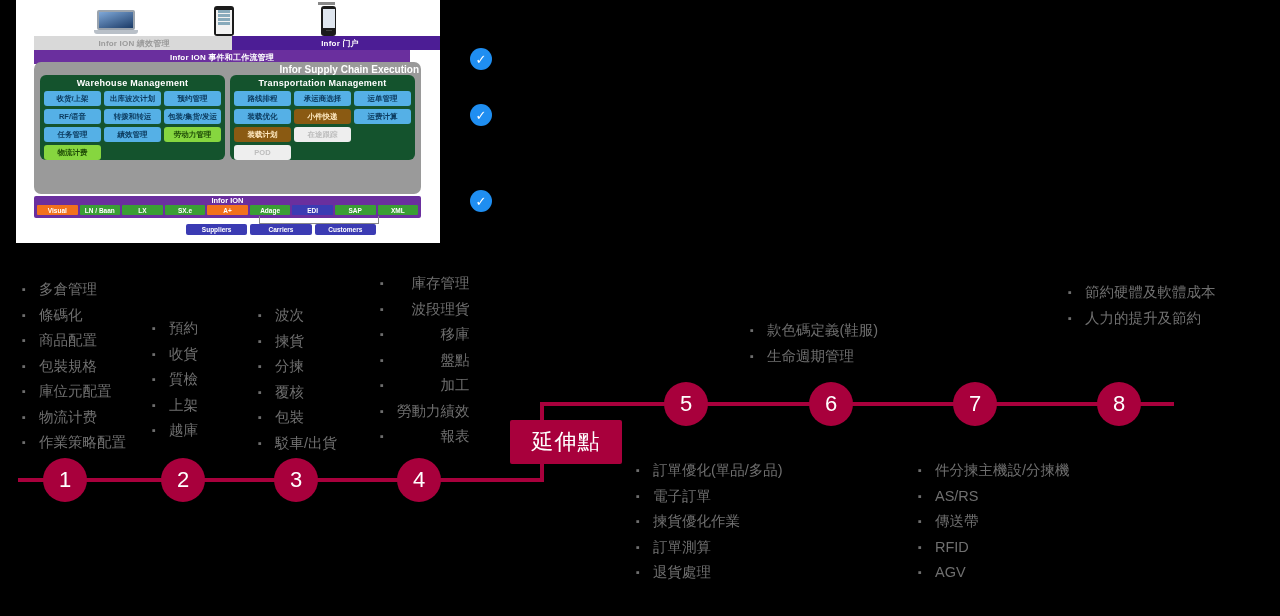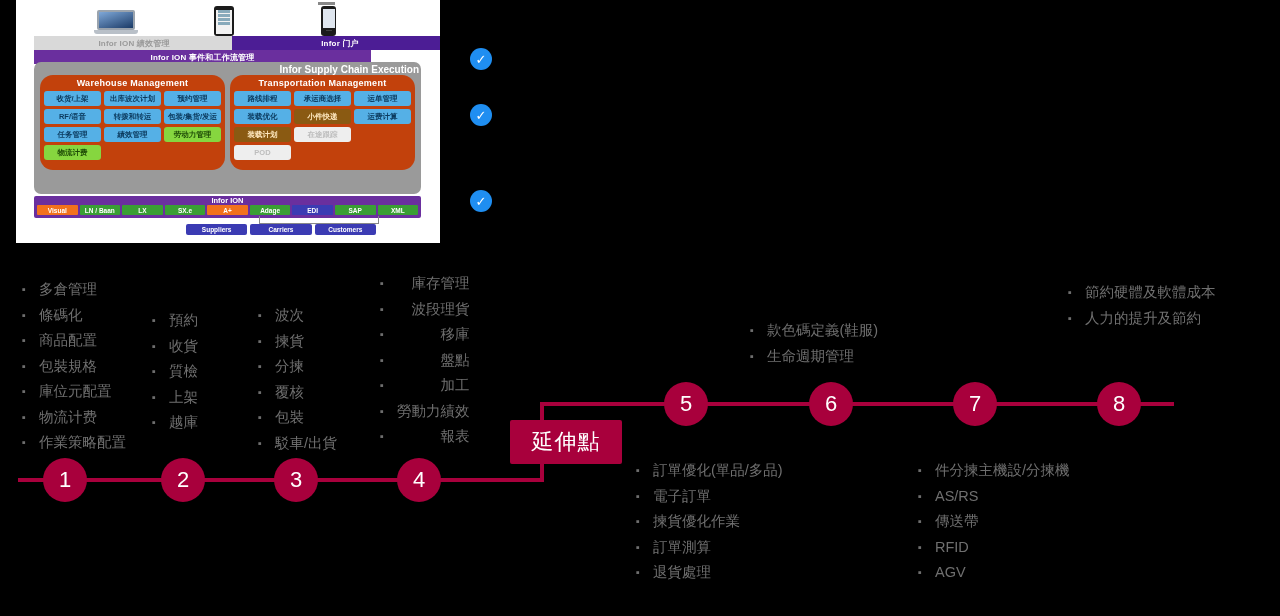--- a/index.html
+++ b/index.html
@@ -28,27 +28,27 @@
   .tablet .scr i { display:block; height:3px; background:#8ab; margin:1px 2px; }
   .phone { left: 305px; top: 4px; width: 15px; height: 30px; background: #1b1b1b; border-radius: 3px; padding: 3px 1.5px; }
   .phone .scr { width: 100%; height: 78%; background: #dfe6ef; }
   .phone .hb { width: 6px; height: 1.5px; background: #444; margin: 2px auto 0; }
   .antenna { position: absolute; left: 302px; top: 0px; width: 17px; height: 3px; background: #888; }
 
   .bar { position: absolute; height: 14px; color: #fff; font-size: 8px; font-weight: bold;
          display: flex; align-items: center; justify-content: center; letter-spacing: .2px; }
   .bar-grey  { left: 18px;  top: 36px; width: 200px; background: #d9d9d9; color: #9a9a9a; }
   .bar-blue  { left: 216px; top: 36px; width: 216px; background: #4c1d95; }
-  .bar-purple{ left: 18px;  top: 50px; width: 337px; background: #6a2f9e; }
+  .bar-purple{ left: 18px;  top: 50px; width: 376px; background: #6a2f9e; }
 
   .sce-panel { position: absolute; left: 18px; top: 62px; width: 387px; height: 132px;
                background: #9a9a9a; border-radius: 7px; padding: 2px; }
   .sce-title { text-align: right; color: #ffffff; font-size: 10px; font-weight: bold; line-height: 11px; }
   .sce-cols { display: flex; gap: 5px; padding: 0 4px; }
-  .sce-col { flex: 1; background: #c2410c; border-radius: 13px; padding: 3px 4px 10px; }
+  .sce-col { flex: 1; background: #14532d; border-radius: 6px; padding: 3px 4px 0; }
   .sce-col h4 { color: #fff; font-size: 9px; text-align: center; margin-bottom: 3px; letter-spacing: .3px; }
   .cell-grid { display: grid; grid-template-columns: 1fr 1fr 1fr; gap: 3px; }
   .cell { height: 15px; border-radius: 3px; font-size: 7.5px; font-weight: bold;
           display: flex; align-items: center; justify-content: center; text-align: center; }
   .c-lblue { background: #55b0e6; color: #0b3a5e; }
   .c-green { background: #86d63f; color: #1d4a06; }
   .c-brown { background: #8a5a12; color: #ffe9c0; }
   .c-white { background: #eeeeee; color: #bdbdbd; }
   .c-empty { background: transparent; }
 
@@ -203,21 +203,21 @@
 
   <ul class="bullets" id="list-col1" style="left:22px;  top:277px;">
       <li>多倉管理</li>
       <li>條碼化</li>
       <li>商品配置</li>
       <li>包裝規格</li>
       <li>庫位元配置</li>
       <li>物流计费</li>
       <li>作業策略配置</li>
     </ul>
-  <ul class="bullets" id="list-col2" style="left:152px; top:308px;">
+  <ul class="bullets" id="list-col2" style="left:152px; top:316px;">
       <li>預約</li>
       <li>收貨</li>
       <li>質檢</li>
       <li>上架</li>
       <li>越庫</li>
     </ul>
   <ul class="bullets" id="list-col3" style="left:258px; top:303px;">
       <li>波次</li>
       <li>揀貨</li>
       <li>分揀</li>

